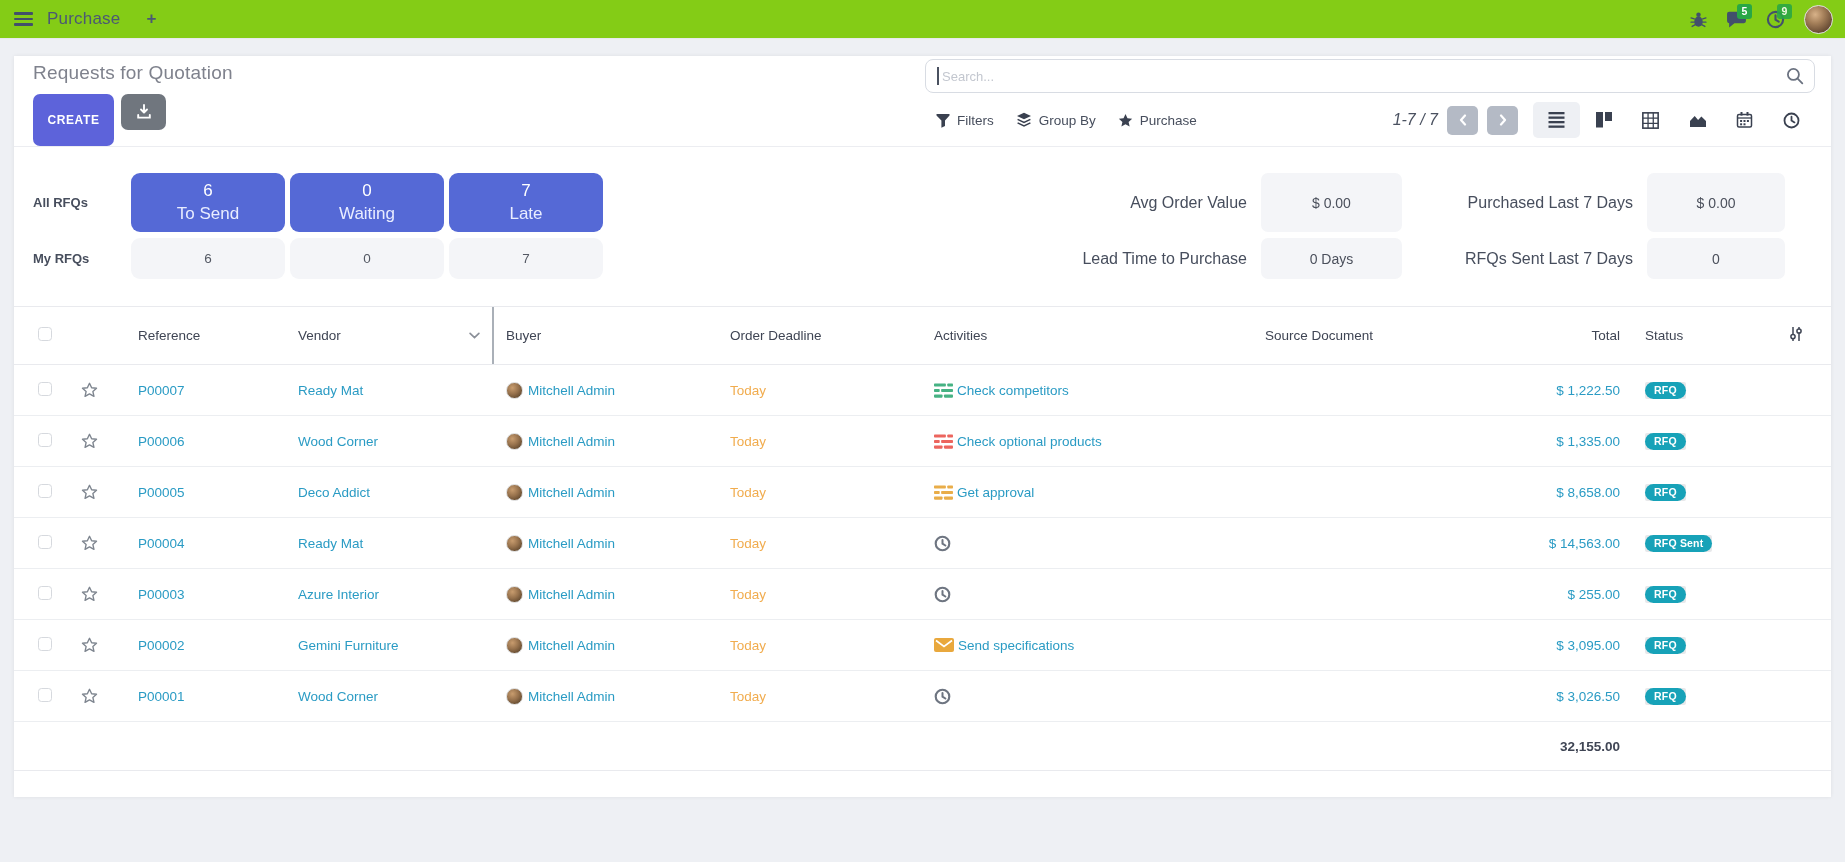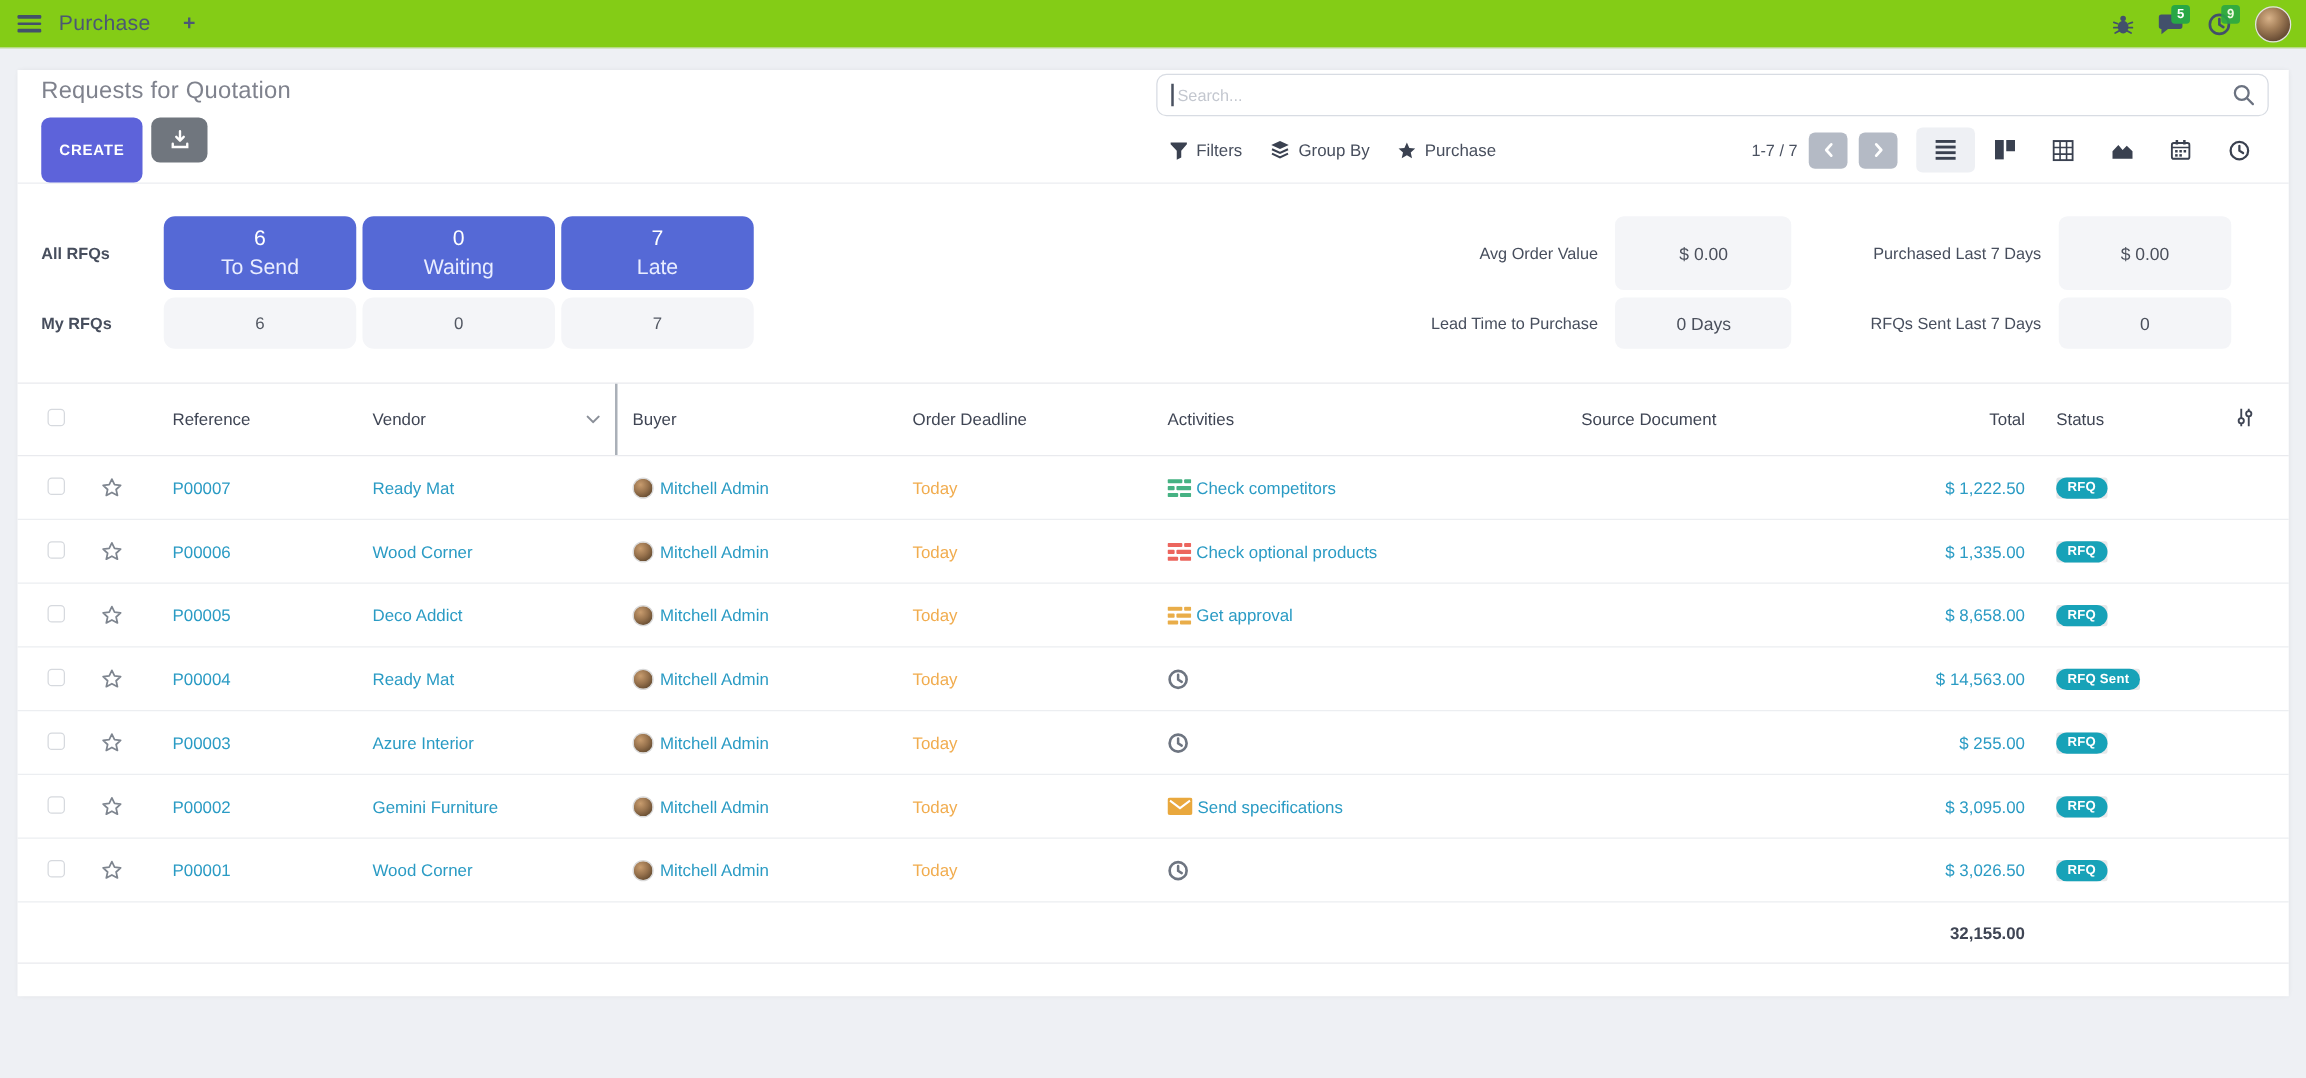--- a/index.html
+++ b/index.html
@@ -51,42 +51,42 @@
   .caret{ position:absolute; left:12px; top:8px; width:1.5px; height:18px; background:#4a5160;
     animation:blink 1.1s steps(1) infinite;}
   @keyframes blink{ 50%{opacity:0;} }
   .mag{ position:absolute; right:11px; top:8px; color:#6b7280; cursor:pointer;}
   .filter-bar{ position:absolute; left:911px; top:48px; right:16px; height:32px;
     display:flex; align-items:center; font-size:13.5px; color:#474e5d;}
   .fbtn{ display:flex; align-items:center; gap:7px; margin-right:22px; cursor:pointer; color:#474e5d;}
   .fbtn:first-child{ margin-left:11px;}
   .fbtn svg{ color:#3a4150;}
   .pager{ margin-left:auto; display:flex; align-items:center; gap:9px;}
-  .pager-text{ font-size:13px; color:#4a5160;}
+  .pager-text{ font-size:16px; color:#4a5160;font-style:italic;}
   .pg-btn{ width:31px; height:29px; border:none; border-radius:5px; background:#b4bac5;
     display:flex; align-items:center; justify-content:center; cursor:pointer; color:#fff;}
   .vswitch{ display:flex; margin-left:15px;}
   .vbtn{ width:47px; height:36px; display:flex; align-items:center; justify-content:center;
     background:transparent; border:none; color:#3a4150; cursor:pointer; border-radius:5px;}
   .vbtn.active{ background:#eef0f4;}
   
   .dashboard{ position:relative; height:159px;}
   .dash{ position:absolute; left:19px; top:26px; display:flex; flex-direction:column; gap:6px;}
   .dash-row{ display:flex; gap:5px;}
   .dash-row-label{ width:93px; display:flex; align-items:center; font-size:13px; font-weight:600; color:#474e5d; cursor:pointer;}
   .dash-cell{ width:154px; border-radius:9px; display:flex; flex-direction:column;
     align-items:center; justify-content:center; gap:3px; cursor:pointer;}
   .dash-cell.primary{ height:59px; background:var(--cardblue); color:#fff;}
   .dash-cell.primary .dc-val{ font-size:17px;}
   .dash-cell.primary .dc-lab{ font-size:17px; color:#e9edff;}
   .dash-cell.muted{ height:41px; background:#f4f5f8; color:#535863;}
   .dash-cell.muted .dc-val{ font-size:13.5px;}
   .kpis{ position:absolute; top:26px; right:46px; display:grid;
     grid-template-columns:auto 141px auto 138px; column-gap:14px; row-gap:6px; align-items:center;}
-  .kpi-label{ font-size:13px; color:#474e5d; text-align:right; white-space:nowrap;}
+  .kpi-label{ font-size:16px; color:#474e5d; text-align:right; white-space:nowrap;}
   .kpi-label.second{ margin-left:49px;}
   .kpi-box{ background:#f4f5f8; border-radius:7px; display:flex; align-items:center;
     justify-content:center; font-size:14px; color:#4b505c;}
   .kpi-box.tall{ height:59px;} .kpi-box.short{ height:41px;}
   
   .tgrid{ display:grid; align-items:center;
     grid-template-columns:50px 44px 186px 200px 224px 204px 330px 190px 180px 18px 96px 1fr;}
   .thead{ height:59px; border-top:1px solid #e9eaee; border-bottom:1px solid #e9eaee;
     font-size:13.5px; color:#3f4554; font-weight:500;}
   .trow{ height:51px; border-bottom:1px solid #eceef1; font-size:13.5px; cursor:pointer;}

